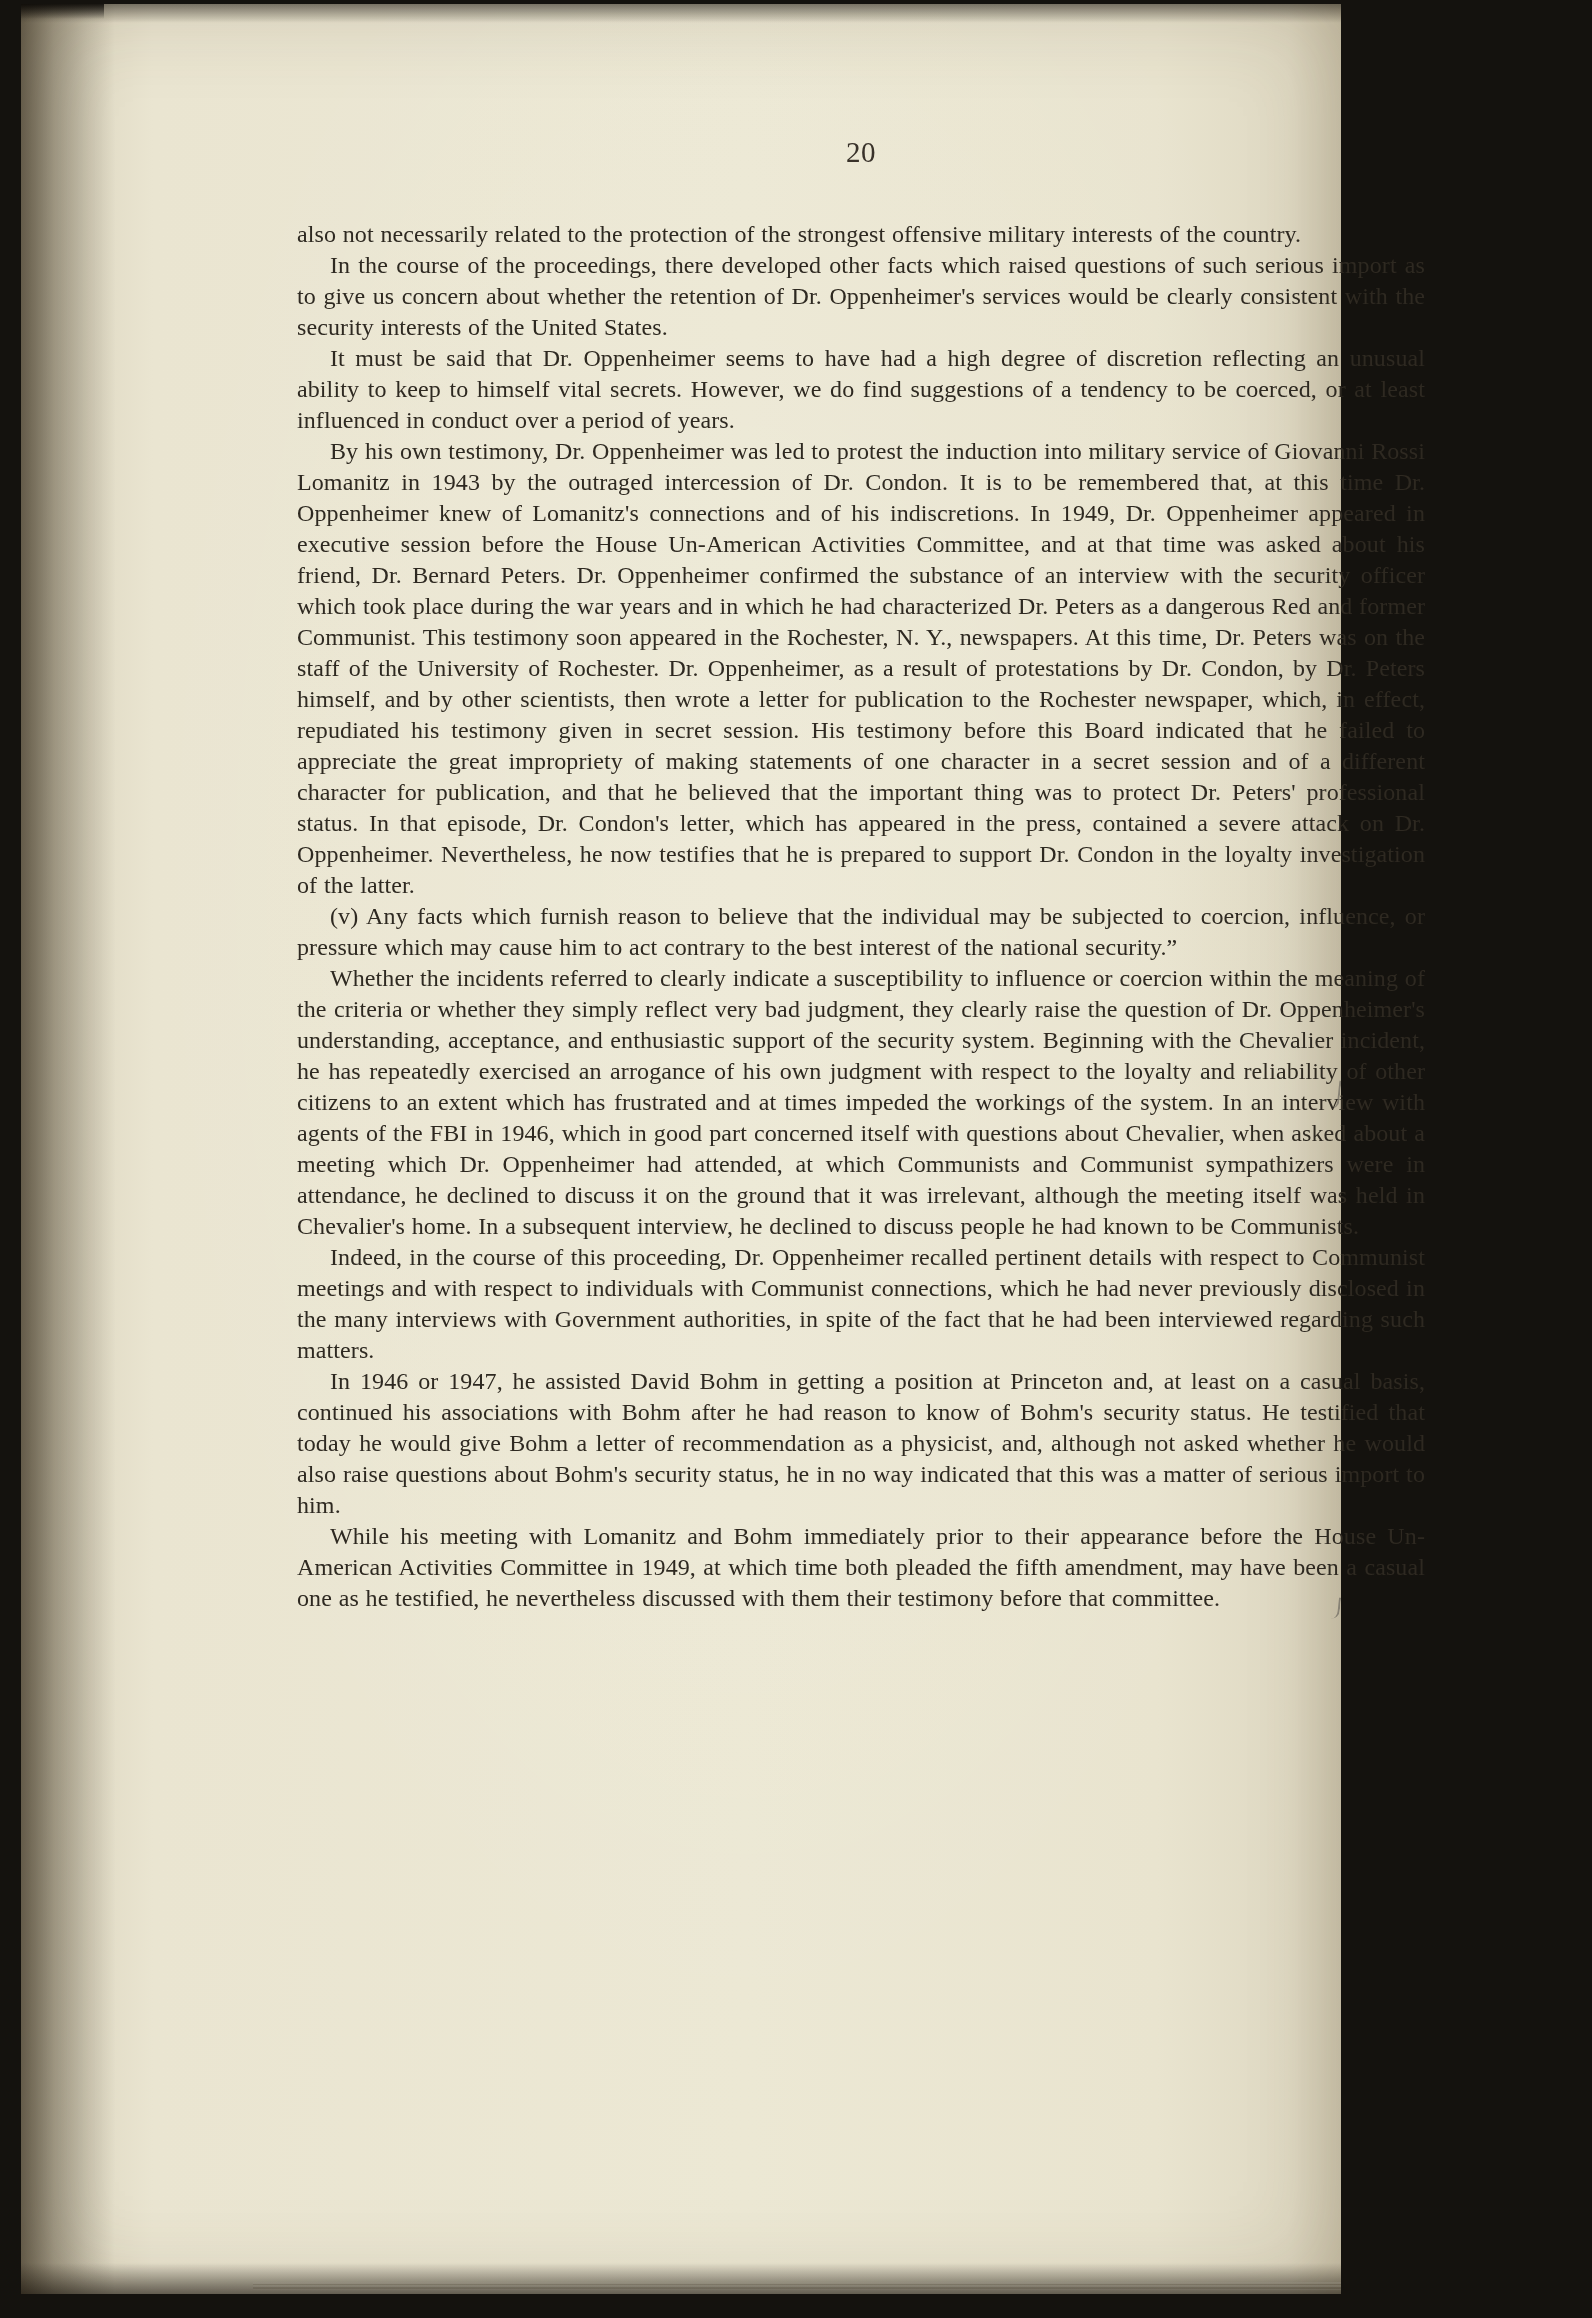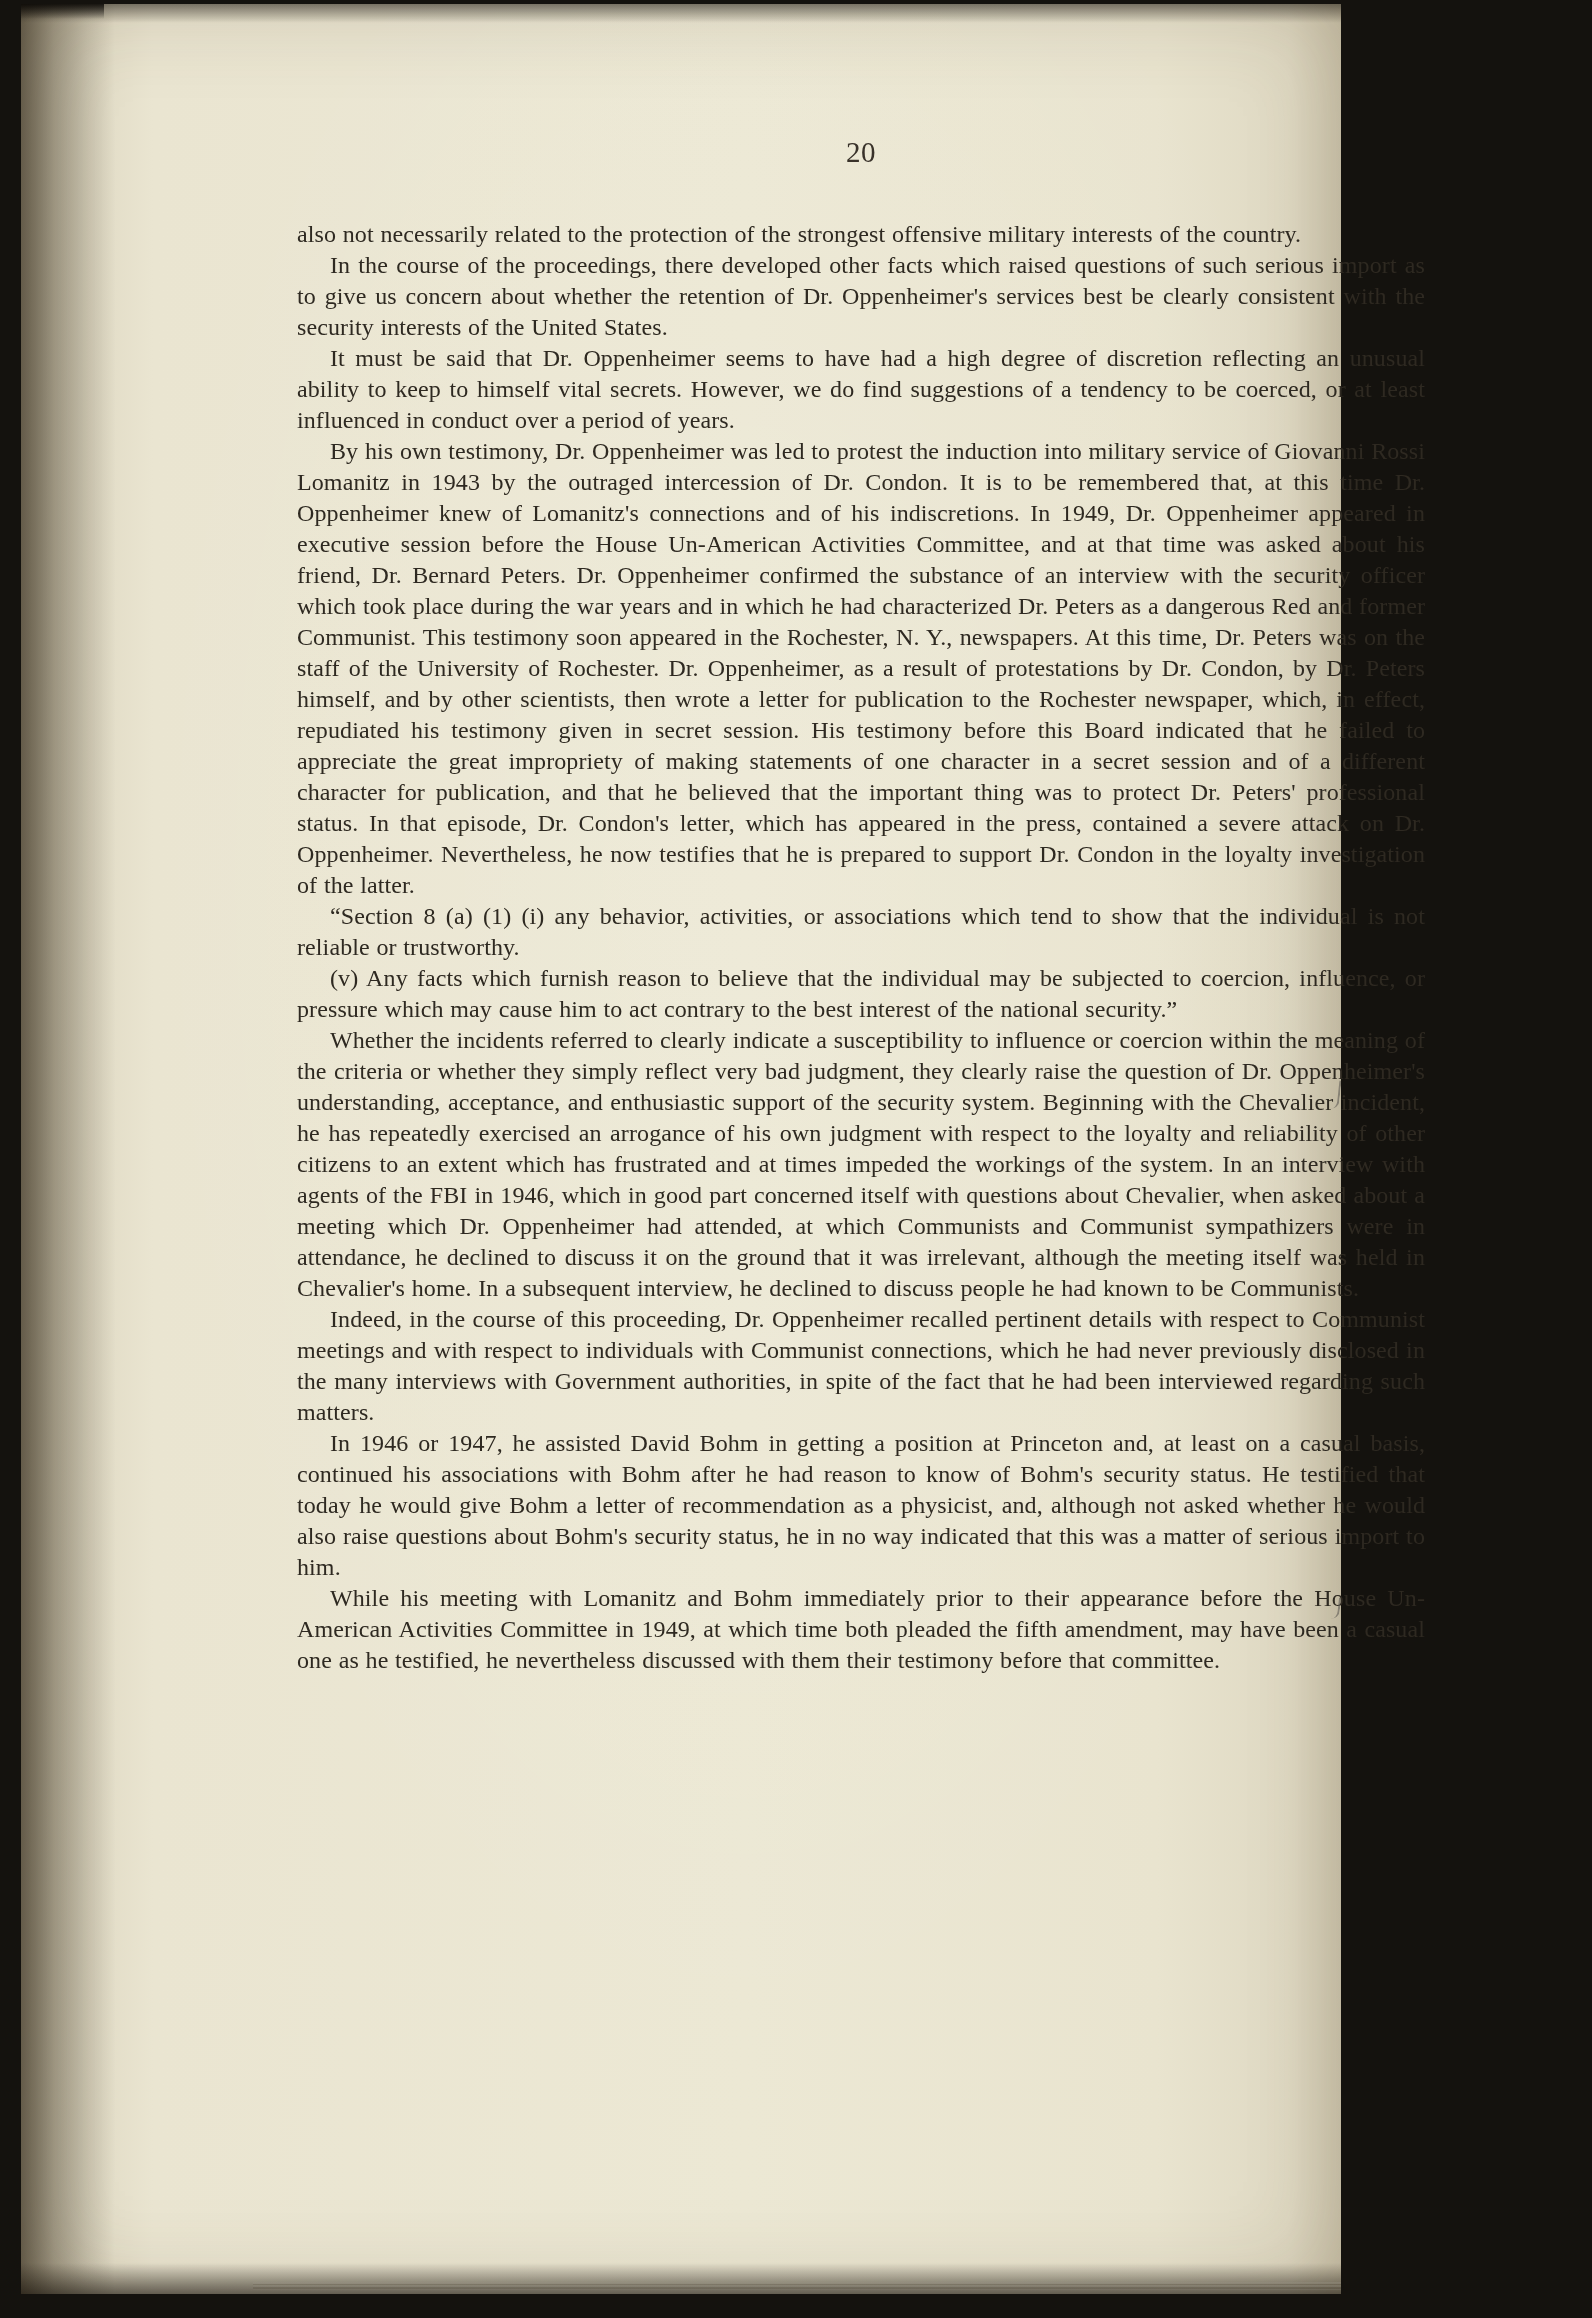--- a/index.html
+++ b/index.html
@@ -103,24 +103,23 @@
 </head>
 <body>
 
 <div class="paper">
   <div class="gutter-shadow"></div>
   <div class="top-shadow"></div>
   <div class="corner-notch"></div>
   <div class="page-number">20</div>
   <div class="text-block">
       <p class="para">also not necessarily related to the protection of the strongest offensive military interests of the country.</p>
-      <p class="para indent">In the course of the proceedings, there developed other facts which raised questions of such serious import as to give us concern about whether the retention of Dr. Oppenheimer's services best be clearly consistent with the security interests of the United States.</p>
+      <p class="para indent">In the course of the proceedings, there developed other facts which raised questions of such serious import as to give us concern about whether the retention of Dr. Oppenheimer's services would be clearly consistent with the security interests of the United States.</p>
       <p class="para indent">It must be said that Dr. Oppenheimer seems to have had a high degree of discretion reflecting an unusual ability to keep to himself vital secrets.  However, we do find suggestions of a tendency to be coerced, or at least influenced in conduct over a period of years.</p>
       <p class="para indent">By his own testimony, Dr. Oppenheimer was led to protest the induction into military service of Giovanni Rossi Lomanitz in 1943 by the outraged intercession of Dr. Condon.  It is to be remembered that, at this time Dr. Oppenheimer knew of Lomanitz's connections and of his indiscretions.  In 1949, Dr. Oppenheimer appeared in executive session before the House Un-American Activities Committee, and at that time was asked about his friend, Dr. Bernard Peters.  Dr. Oppenheimer confirmed the substance of an interview with the security officer which took place during the war years and in which he had characterized Dr. Peters as a dangerous Red and former Communist.  This testimony soon appeared in the Rochester, N. Y., newspapers.  At this time, Dr. Peters was on the staff of the University of Rochester.  Dr. Oppenheimer, as a result of protestations by Dr. Condon, by Dr. Peters himself, and by other scientists, then wrote a letter for publication to the Rochester newspaper, which, in effect, repudiated his testimony given in secret session.  His testimony before this Board indicated that he failed to appreciate the great impropriety of making statements of one character in a secret session and of a different character for publication, and that he believed that the important thing was to protect Dr. Peters' professional status.  In that episode, Dr. Condon's letter, which has appeared in the press, contained a severe attack on Dr. Oppenheimer.  Nevertheless, he now testifies that he is prepared to support Dr. Condon in the loyalty investigation of the latter.</p>
-      <p class="para indent">“Section 8 (a) (1) (i) any behavior, activities, or associations which tend to show that the individual is not reliable or trustworthy.</p>
       <p class="para indent">(v) Any facts which furnish reason to believe that the individual may be subjected to coercion, influence, or pressure which may cause him to act contrary to the best interest of the national security.”</p>
       <p class="para indent">Whether the incidents referred to clearly indicate a susceptibility to influence or coercion within the meaning of the criteria or whether they simply reflect very bad judgment, they clearly raise the question of Dr. Oppenheimer's understanding, acceptance, and enthusiastic support of the security system.  Beginning with the Chevalier incident, he has repeatedly exercised an arrogance of his own judgment with respect to the loyalty and reliability of other citizens to an extent which has frustrated and at times impeded the workings of the system.  In an interview with agents of the FBI in 1946, which in good part concerned itself with questions about Chevalier, when asked about a meeting which Dr. Oppenheimer had attended, at which Communists and Communist sympathizers were in attendance, he declined to discuss it on the ground that it was irrelevant, although the meeting itself was held in Chevalier's home.  In a subsequent interview, he declined to discuss people he had known to be Communists.</p>
       <p class="para indent">Indeed, in the course of this proceeding, Dr. Oppenheimer recalled pertinent details with respect to Communist meetings and with respect to individuals with Communist connections, which he had never previously disclosed in the many interviews with Government authorities, in spite of the fact that he had been interviewed regarding such matters.</p>
       <p class="para indent">In 1946 or 1947, he assisted David Bohm in getting a position at Princeton and, at least on a casual basis, continued his associations with Bohm after he had reason to know of Bohm's security status.  He testified that today he would give Bohm a letter of recommendation as a physicist, and, although not asked whether he would also raise questions about Bohm's security status, he in no way indicated that this was a matter of serious import to him.</p>
       <p class="para indent">While his meeting with Lomanitz and Bohm immediately prior to their appearance before the House Un-American Activities Committee in 1949, at which time both pleaded the fifth amendment, may have been a casual one as he testified, he nevertheless discussed with them their testimony before that committee.</p>
     </div>
   <div class="edge-mark mark-1"></div>
   <div class="edge-mark mark-2"></div>
   <div class="page-edge-stack"></div>
   <div class="bottom-shadow"></div>

